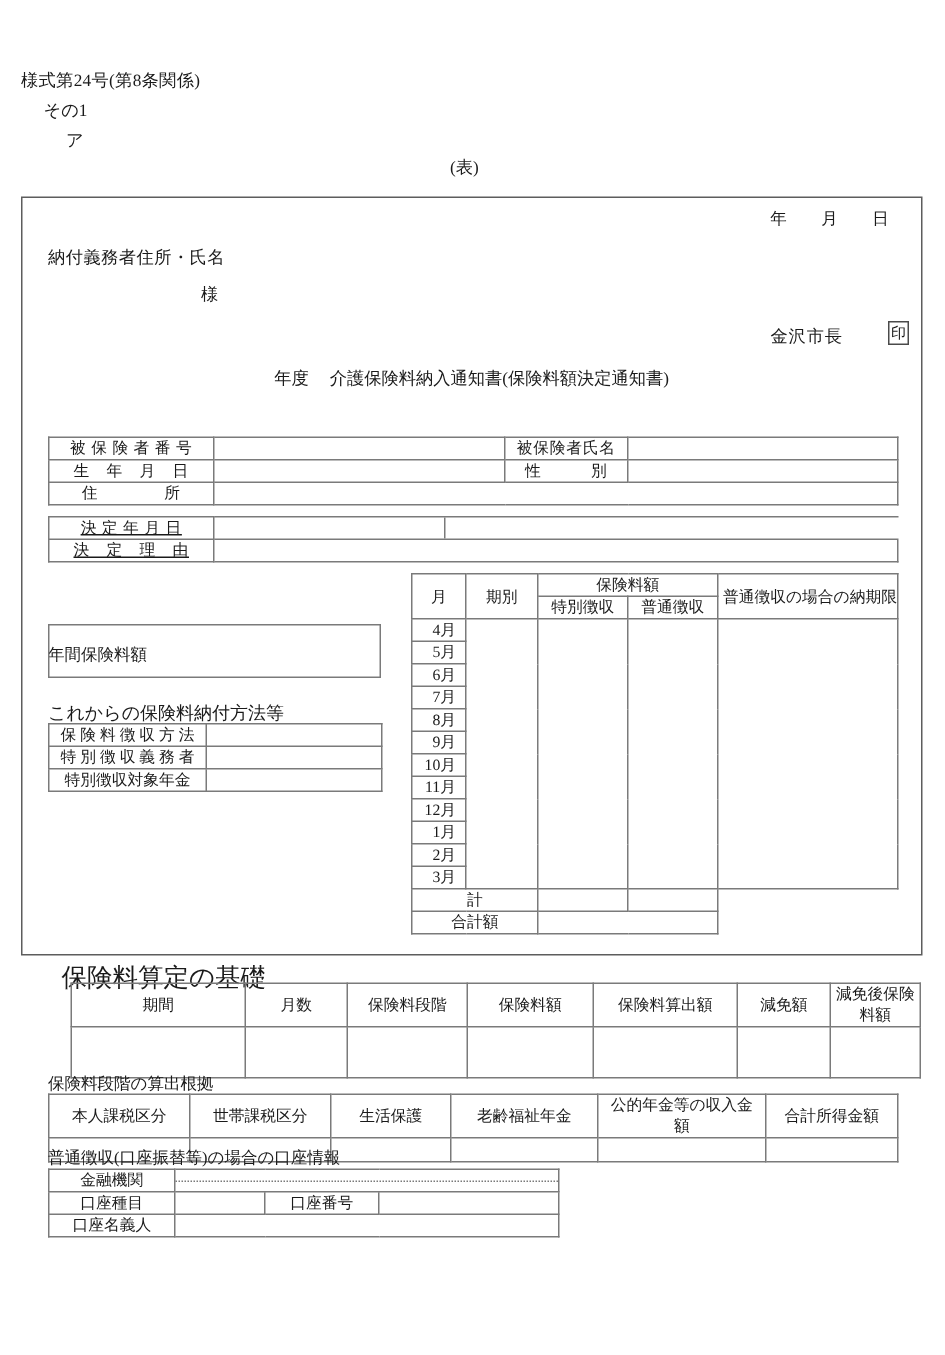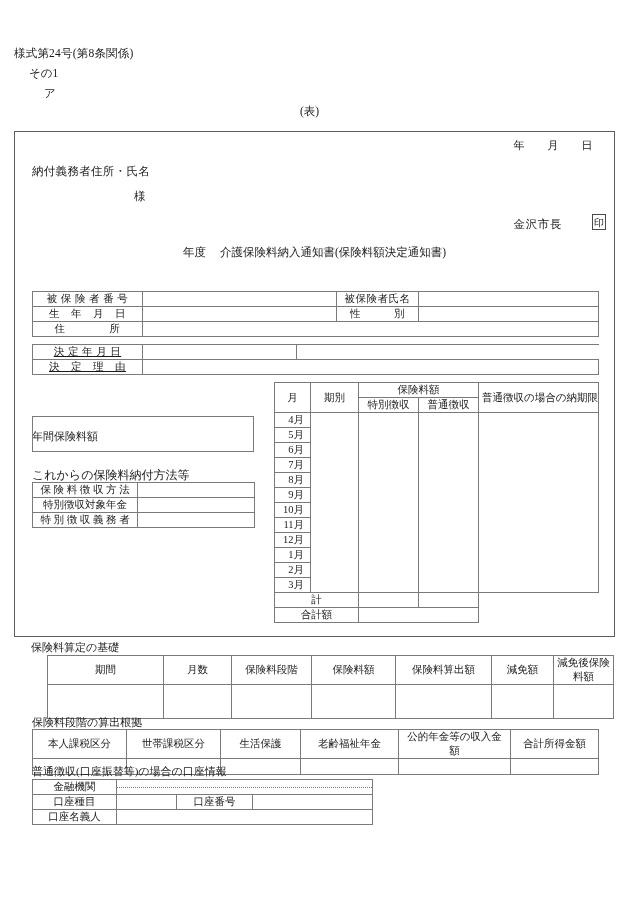--- a/index.html
+++ b/index.html
@@ -96,21 +96,21 @@
   .tbl-pay { position: absolute; left: 17px; top: 350px; width: 222px; }
   .tbl-pay td { height: 26px; }
 
   
   .tbl-month { position: absolute; left: 259px; top: 250px; width: 324px; }
   .tbl-month td { height: 14px; }
   .tbl-month td.hd { text-align: center; white-space: nowrap; }
   .tbl-month td.mon { text-align: right; padding-right: 6px; }
 
   
-  .basis-label { position: absolute; left: 16px; top: 508px; font-size: 11px; text-align: right; }
+  .basis-label { position: absolute; left: 26px; top: 508px; font-size: 17px; text-align: right; }
   .tbl-basis { position: absolute; left: 17px; top: 523px; width: 566px; margin-left: 15px; }
   .tbl-basis td.hd { text-align: center; height: 16px; }
   .tbl-basis td.val { height: 34px; }
 
   
   .stage-label { position: absolute; left: 17px; top: 583px; font-size: 11px; }
   .tbl-stage { position: absolute; left: 17px; top: 597px; width: 566px; }
   .tbl-stage td.hd { text-align: center; height: 16px; }
   .tbl-stage td.val { height: 16px; }
 
@@ -204,25 +204,25 @@
       <colgroup>
           <col style="width:105px">
           <col style="width:117px">
         </colgroup>
       <tbody>
         <tr>
           <td class="lbl-sp">保 険 料 徴 収 方 法</td>
           <td></td>
         </tr>
         <tr>
+          <td class="lbl-sp">特 別 徴 収 義 務 者</td>
+          <td></td>
+        </tr>
+        <tr>
           <td class="lbl-sp">特別徴収対象年金</td>
-          <td></td>
-        </tr>
-        <tr>
-          <td class="lbl-sp">特 別 徴 収 義 務 者</td>
           <td></td>
         </tr>
       </tbody>
     </table>
 
     <table class="grid tbl-month">
       <colgroup>
         <col style="width:36px">
           <col style="width:48px">
         <col style="width:60px">

